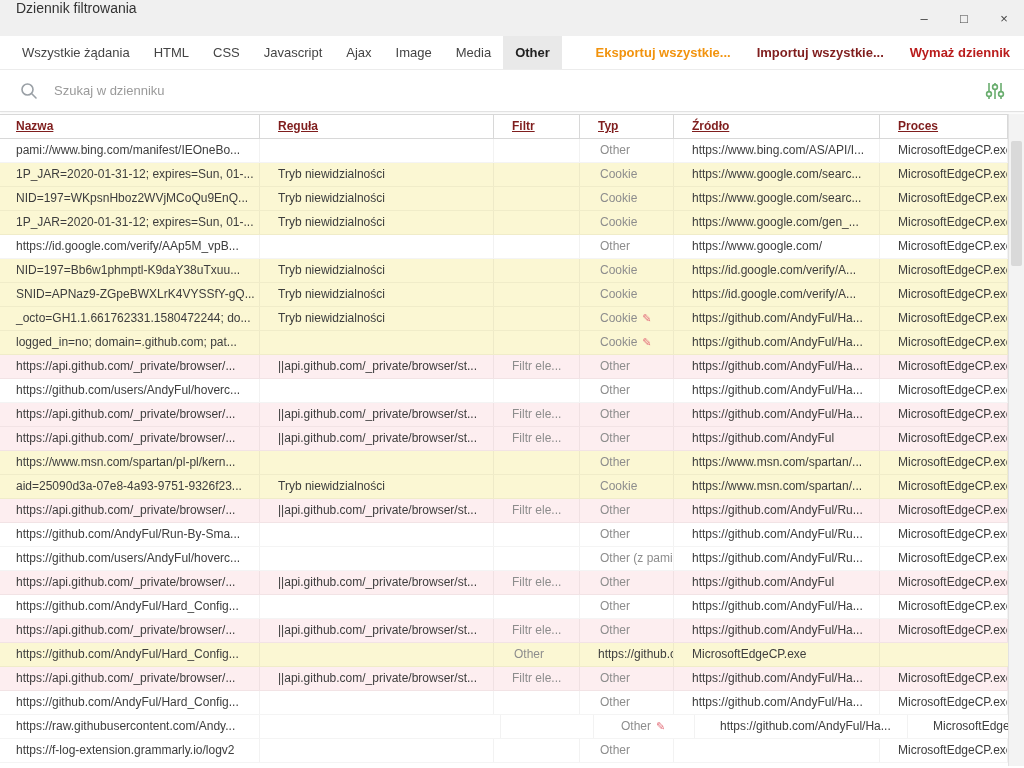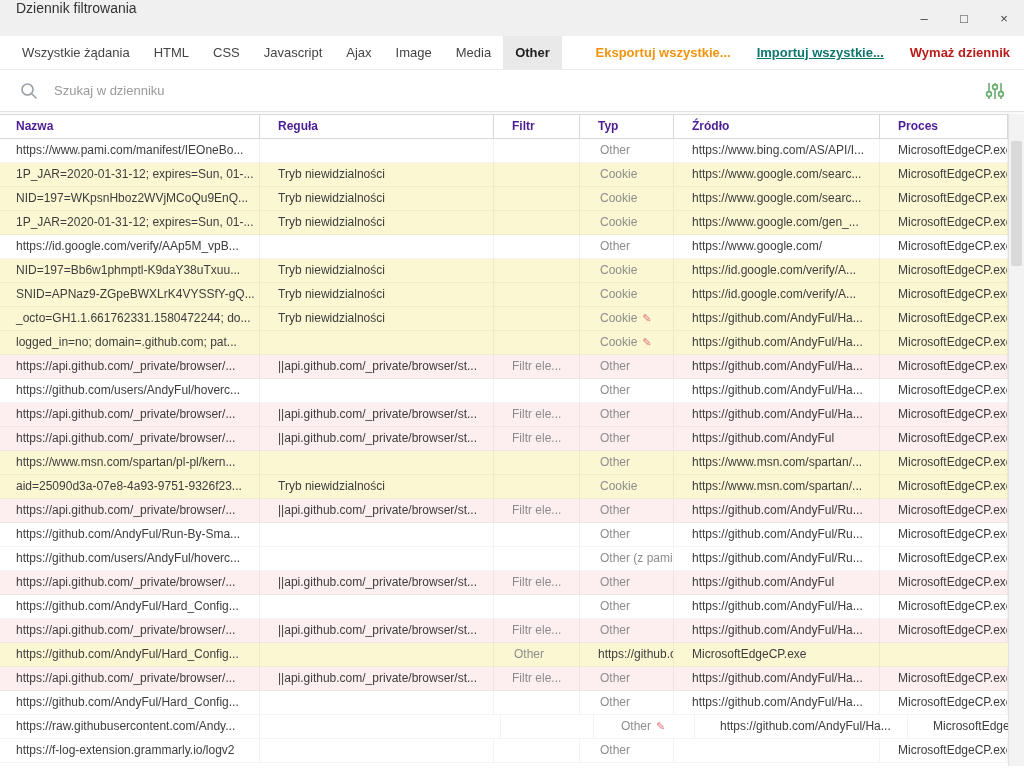--- a/index.html
+++ b/index.html
@@ -19,21 +19,21 @@
   .action-bar { display:flex; align-items:center; gap:26px; padding-right:4px; }
   .action-link { font-size:13px; font-weight:600; white-space:nowrap; }
 
   .searchbar { height:42px; display:flex; align-items:center; padding:0 16px; border-bottom:1px solid #e2e2e2; box-shadow:0 1px 2px rgba(0,0,0,0.05); background:#fff; }
   .search-input { flex:1; border:none; outline:none; font-size:13px; color:#333; margin-left:12px; background:transparent; }
   .search-input::placeholder { color:#9a9a9a; }
   .icon-btn { display:flex; align-items:center; justify-content:center; width:26px; height:26px; }
 
   .table-wrap { position:relative; margin-top:2px; height:652px; }
   .thead { display:grid; grid-template-columns:260px 234px 86px 94px 206px 128px; width:1008px; height:25px; border-top:1px solid #d8d8d8; border-bottom:1px solid #d8d8d8; background:#fff; }
-  .th { font-size:12px; font-weight:bold; color:#4c1d95; line-height:23px; padding-left:18px; border-right:1px solid #d8d8d8; overflow:hidden; white-space:nowrap; }
+  .th { font-size:12px; font-weight:bold; color:#7f1d1d; line-height:23px; padding-left:18px; border-right:1px solid #d8d8d8; overflow:hidden; white-space:nowrap;text-decoration:underline; }
   .th.col0 { padding-left:16px; }
   .tbody { width:1008px; }
   .tr { display:grid; grid-template-columns:260px 234px 86px 94px 206px 128px; height:24px; border-bottom:1px solid rgba(0,0,0,0.045); background:#fff; }
   .td { font-size:12px; color:#3d3d3d; line-height:23px; padding-left:18px; border-right:1px solid rgba(0,0,0,0.05); overflow:hidden; white-space:nowrap; }
   .td.col0 { padding-left:16px; }
   .td.col2 { color:#8d8d8d; }
   .td.col3 { color:#8d8d8d; padding-left:20px; }
   .edit-icon { font-size:11px; margin-left:5px; }
 
   .scrollbar { position:absolute; top:0; right:0; width:16px; height:652px; background:#f3f3f3; border-left:1px solid #e2e2e2; }
@@ -59,21 +59,21 @@
         <div class="tab">HTML</div>
         <div class="tab">CSS</div>
         <div class="tab">Javascript</div>
         <div class="tab">Ajax</div>
         <div class="tab">Image</div>
         <div class="tab">Media</div>
         <div class="tab active">Other</div>
       </div>
     <div class="action-bar">
         <div class="action-link" style="color: rgb(242, 147, 13);">Eksportuj wszystkie...</div>
-        <div class="action-link" style="color: #0f766e; text-decoration: underline;">Importuj wszystkie...</div>
+        <div class="action-link" style="color: #7f1d1d;">Importuj wszystkie...</div>
         <div class="action-link" style="color: #b91c1c;">Wymaż dziennik</div>
       </div>
   </div>
 
   <div class="searchbar">
     <span class="icon-btn">
       <svg width="18" height="18" viewBox="0 0 18 18">
         <circle cx="7.5" cy="7.5" r="5.5" fill="none" stroke="#9aa0a6" stroke-width="1.6"></circle>
         <line x1="11.8" y1="11.8" x2="16" y2="16" stroke="#9aa0a6" stroke-width="1.6" stroke-linecap="round"></line>
       </svg>
@@ -95,21 +95,21 @@
     <div class="thead">
         <div class="th col0">Nazwa</div>
         <div class="th col1">Reguła</div>
         <div class="th col2">Filtr</div>
         <div class="th col3">Typ</div>
         <div class="th col4">Źródło</div>
         <div class="th col5">Proces</div>
       </div>
     <div class="tbody">
         <div class="tr normal" style="background: rgb(255, 255, 255);">
-          <div class="td col0"><span>https://www.pami.com/manifest/IEOneBo...</span></div>
+          <div class="td col0"><span>pami://www.bing.com/manifest/IEOneBo...</span></div>
           <div class="td col1"><span></span></div>
           <div class="td col2"><span></span></div>
           <div class="td col3"><span>Other</span></div>
           <div class="td col4"><span>https://www.bing.com/AS/API/I...</span></div>
           <div class="td col5"><span>MicrosoftEdgeCP.exe</span></div>
         </div>
         <div class="tr modified" style="background: rgb(251, 247, 211);">
           <div class="td col0"><span>1P_JAR=2020-01-31-12; expires=Sun, 01-...</span></div>
           <div class="td col1"><span>Tryb niewidzialności</span></div>
           <div class="td col2"><span></span></div>

